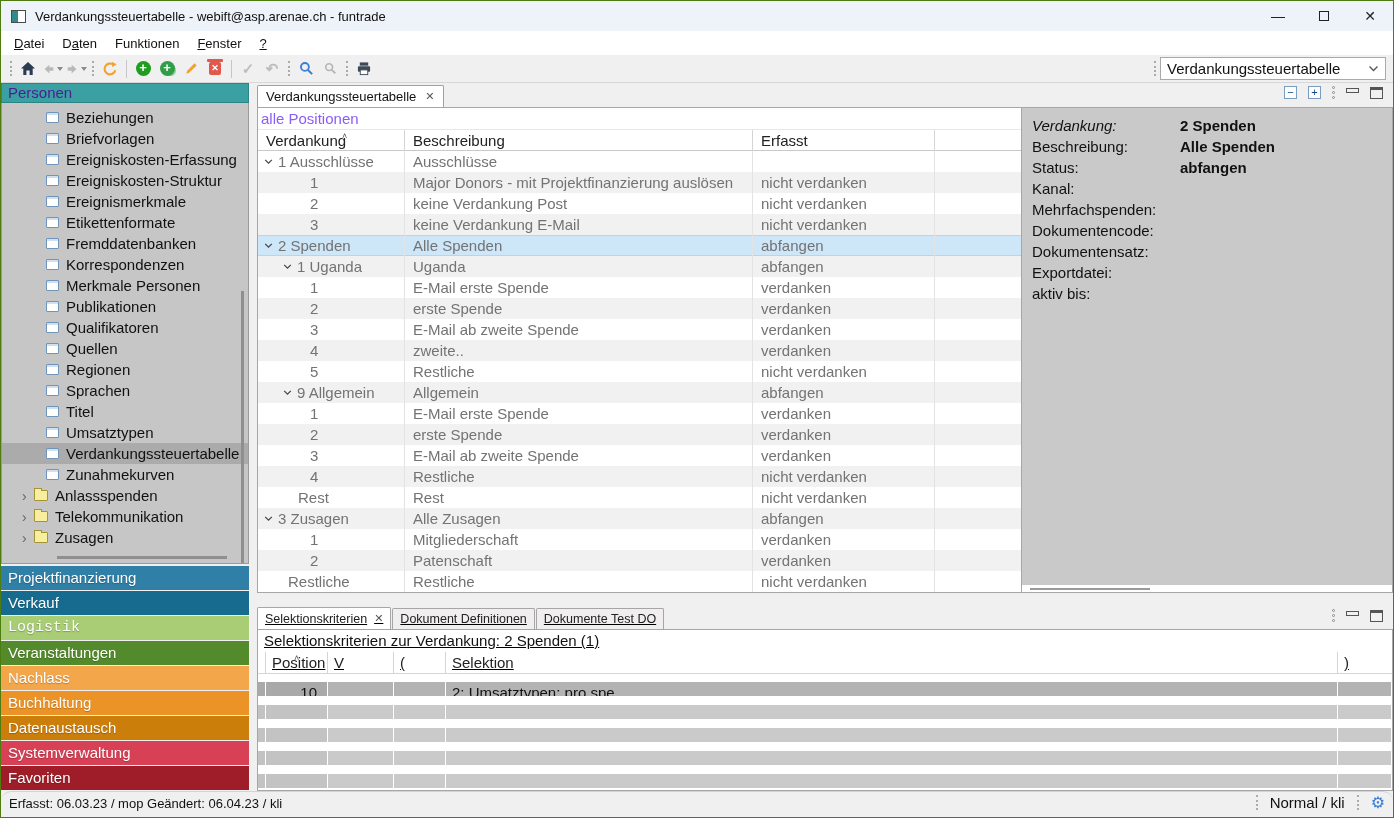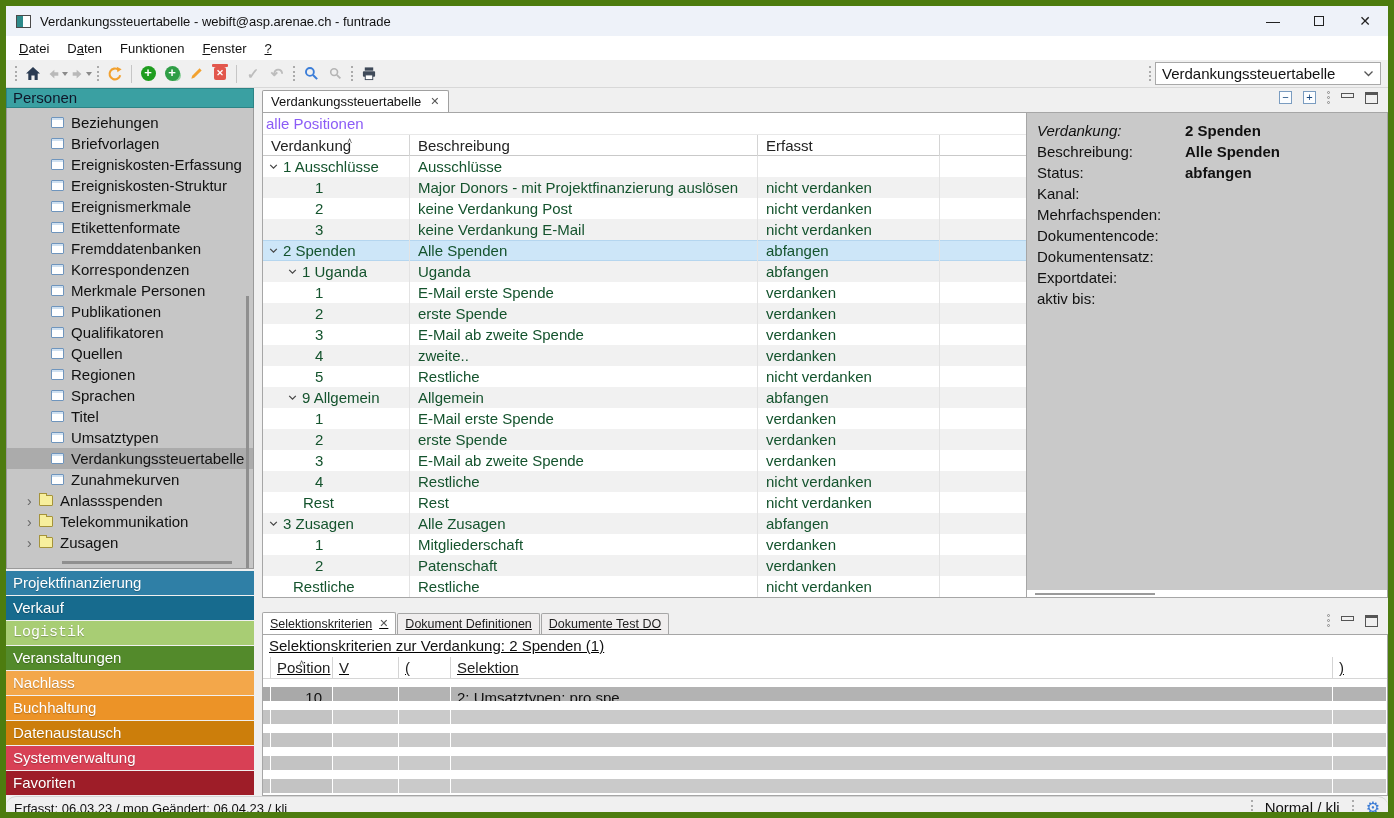--- a/index.html
+++ b/index.html
@@ -1,17 +1,17 @@
 <!DOCTYPE html>
 <html><head>
 <meta charset="utf-8">
 <style>
   * { box-sizing: border-box; margin:0; padding:0; }
   body { background:#444; font-family:"Liberation Sans", sans-serif; }
-  .window { width:1394px; height:818px; border:6px solid #4d7c0f; background:#f0f0f0;
+  .window { width:1394px; height:818px; border:1px solid #4d7c0f; background:#f0f0f0;
             position:relative; overflow:hidden; font-family:"Liberation Sans", sans-serif; }
 
   
   .titlebar { height:30px; background:#eef2f9; display:flex; align-items:center; padding-left:10px; }
   .app-icon { width:15px; height:13px; border:1px solid #4a4a4a; background:linear-gradient(to right,#2e8b8b 0 45%,#ffffff 45%); flex:none; }
   .title { font-size:13px; color:#111; margin-left:9px; white-space:nowrap; }
   .win-controls { margin-left:auto; display:flex; height:100%; }
   .win-btn { width:46px; display:flex; align-items:center; justify-content:center; font-size:14px; color:#222; }
   .max-glyph { width:10px; height:10px; border:1px solid #222; }
 
@@ -33,21 +33,21 @@
   .trash::before { content:""; position:absolute; top:-3px; left:-2px; right:-2px; height:2.5px; background:#e2574c; border-radius:1px; }
   .combo { margin-left:auto; display:flex; align-items:center; }
   .combobox { width:226px; height:23px; background:#fff; border:1px solid #a9a9a9; display:flex; align-items:center; font-size:15px; color:#111; padding:0 6px; margin-right:2px; }
   .combobox .cbx-label { flex:1; white-space:nowrap; overflow:hidden; }
 
   
   .bodyrow { display:flex; height:708px; }
 
   
   .sidebar { width:248px; display:flex; flex-direction:column; background:#f0f0f0; flex:none; }
-  .side-header { height:20px; background:#3aa0a2; border:1px solid #2c8486; color:#0f172a; font-size:15px; line-height:18px; padding-left:6px; }
+  .side-header { height:20px; background:#3aa0a2; border:1px solid #2c8486; color:#4c1d95; font-size:15px; line-height:18px; padding-left:6px; }
   .tree-wrap { height:461px; border:1px solid #9a9a9a; border-top:none; background:#c6c6c6; position:relative; overflow:hidden; display:flex; flex-direction:column; }
   .tree-items { padding-top:4px; flex:1; overflow:hidden; }
   .tree-item { height:21px; display:flex; align-items:center; font-size:15px; color:#111; padding-left:44px; white-space:nowrap; overflow:hidden; }
   .tree-item.folder { padding-left:20px; }
   .tree-item.selected { background:#ababab; }
   .win-ic { width:13px; height:11px; border:1px solid #6f95bd; background:#fff; border-radius:1px; margin-right:7px; box-shadow:inset 0 2px 0 #cfe0f0; flex:none; }
   .chev { color:#666; font-size:14px; margin-right:4px; width:8px; flex:none; }
   .folder-ic { width:14px; height:11px; background:#f7ef9d; border:1px solid #a5933a; border-radius:1px; margin-right:7px; position:relative; flex:none; }
   .folder-ic::before { content:""; position:absolute; top:-3.5px; left:-1px; width:6px; height:2px; background:#f7ef9d; border:1px solid #a5933a; border-bottom:none; }
   .tree-vscroll { position:absolute; right:4px; top:188px; width:3px; height:272px; background:#8f8f8f; }
@@ -71,21 +71,21 @@
   .mini-box { width:13px; height:12px; border:1px solid #555; border-top-width:3px; }
 
   .content { flex:1; display:flex; border:1px solid #a6a6a6; background:#fff; min-height:0; }
   .table-area { width:764px; flex:none; display:flex; flex-direction:column; border-right:1px solid #a6a6a6; }
   .filter-row { height:21px; font-size:15px; line-height:21px; padding-left:3px; color:#8b5cf6; }
   .thead { display:grid; grid-template-columns:147px 348px 182px 1fr; height:22px; border-bottom:1px solid #c9c9c9; border-top:1px solid #e8e8e8; font-size:15px; color:#222; }
   .thead .hc { padding-left:8px; line-height:21px; border-right:1px solid #d4d4d4; position:relative; white-space:nowrap; }
   .thead .hc:last-child { border-right:none; }
   .sort-caret { position:absolute; top:-4px; font-size:9px; color:#555; }
   .mrows { flex:1; overflow:hidden; }
-  .trow { display:grid; grid-template-columns:147px 348px 182px 1fr; height:21px; font-size:15px; line-height:20px; color:#14532d;text-align:center; }
+  .trow { display:grid; grid-template-columns:147px 348px 182px 1fr; height:21px; font-size:15px; line-height:20px; color:#737373;text-align:center; }
   .trow .c { padding-left:8px; border-right:1px solid #e3e3e3; white-space:nowrap; overflow:hidden; display:flex; align-items:center; }
   .trow .c:last-child { border-right:none; }
   .trow.alt { background:#f1f1f1; }
   .trow.selected { background:#cde6f8; box-shadow:inset 0 1px 0 #b5d6ef, inset 0 -1px 0 #b5d6ef; }
   .rchev { display:inline-flex; margin-right:5px; flex:none; }
 
   .detail { flex:1; display:flex; flex-direction:column; min-width:0; }
   .detail-fields { background:#c9c9c9; height:477px; padding:7px 0 0 10px; }
   .dfield { display:flex; font-size:15px; line-height:21px; color:#111; }
   .dlabel { width:148px; flex:none; }

